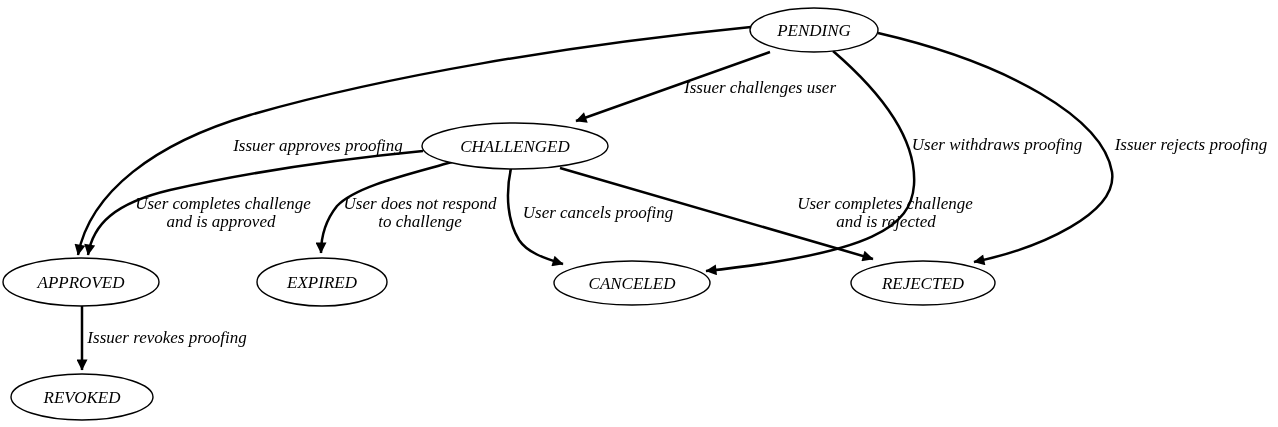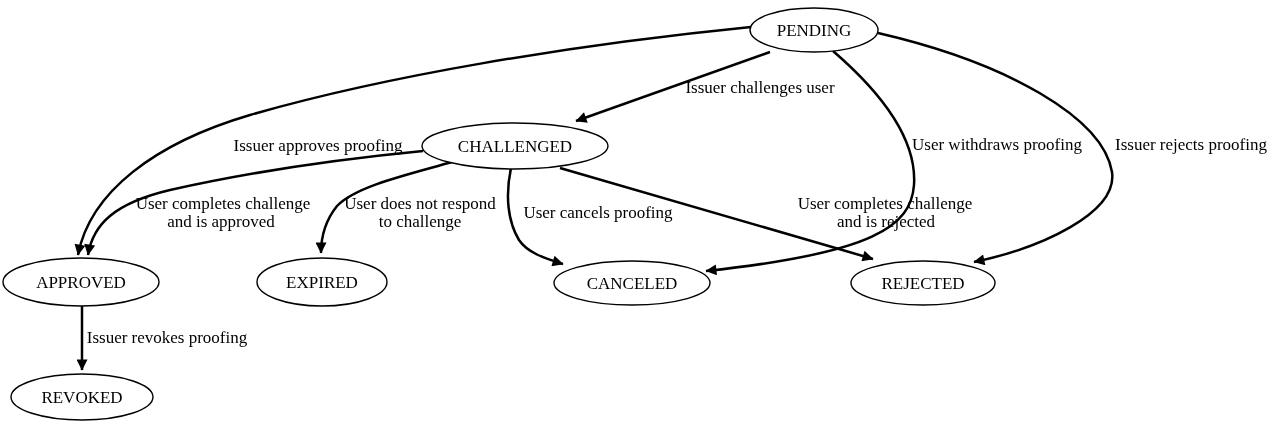--- a/index.html
+++ b/index.html
@@ -6,20 +6,21 @@
     margin: 0;
     padding: 0;
     background: #ffffff;
   }
   .diagram-wrap {
     width: 1278px;
     height: 427px;
     background: #ffffff;
     position: relative;
     overflow: hidden;
+    font-style: italic;
   }
   svg {
     display: block;
     font-family: "Liberation Serif", "DejaVu Serif", serif;
   }
   .edge {
     fill: none;
     stroke: #000000;
     stroke-width: 2.5;
   }

